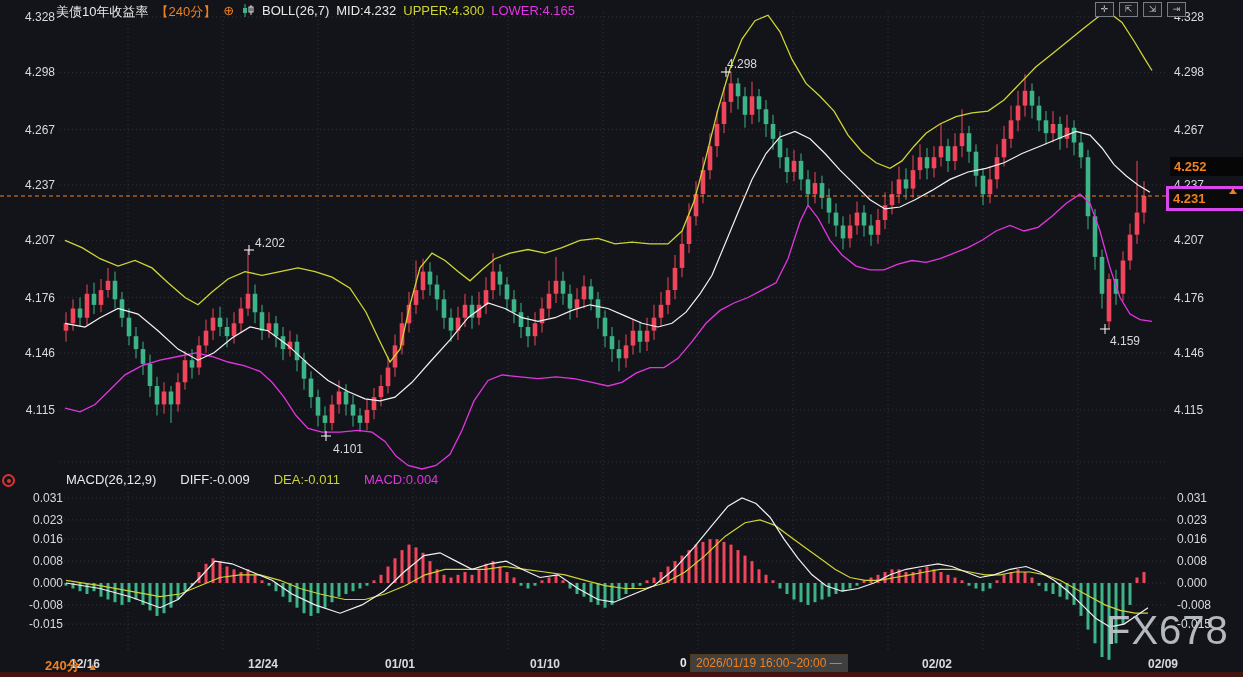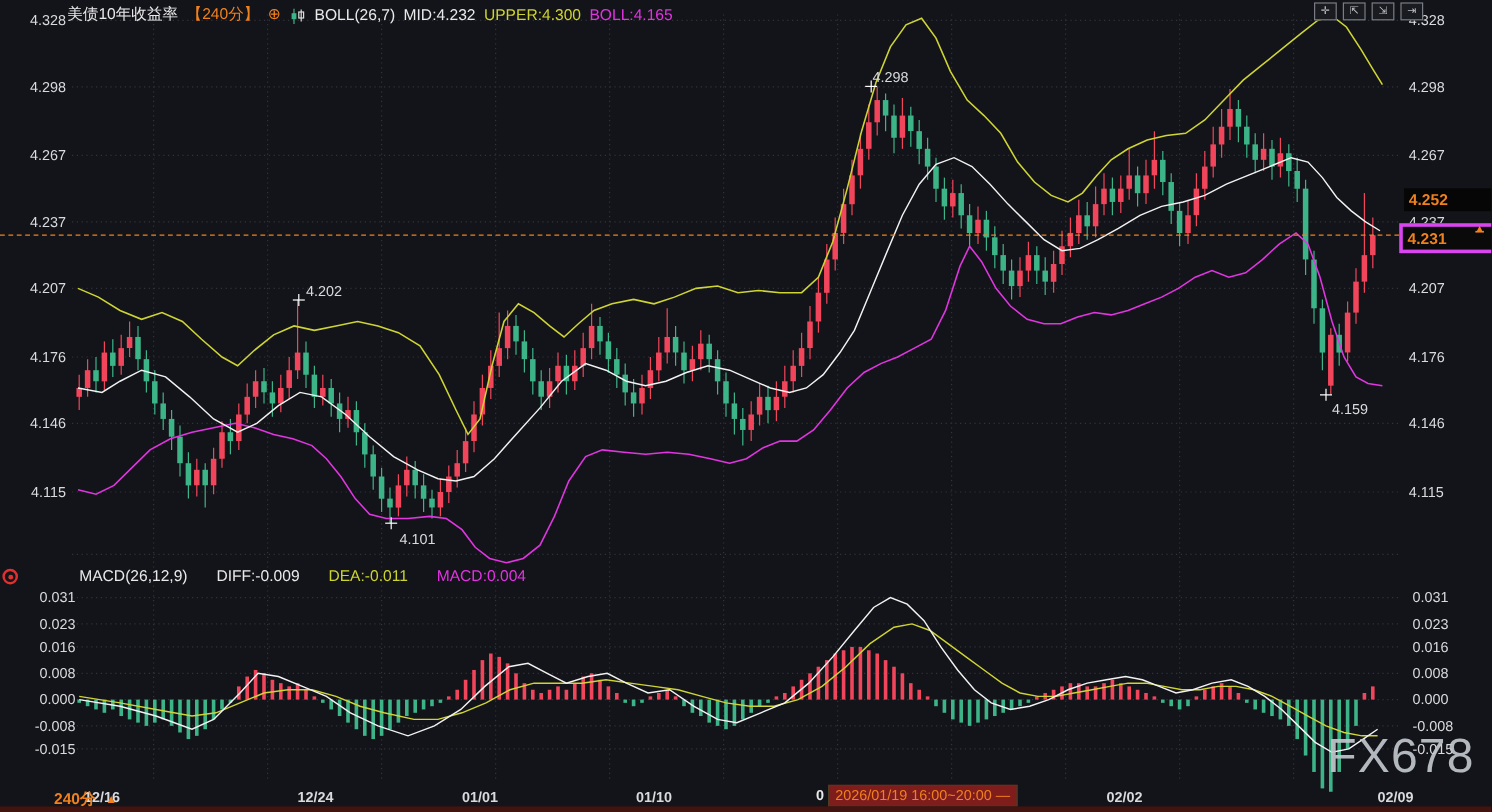--- a/index.html
+++ b/index.html
@@ -2,38 +2,38 @@
 <html><head>
 <meta charset="utf-8">
 <style>
   html,body{margin:0;padding:0;background:#131419;}
   #app{position:relative;width:1243px;height:677px;background:#131419;overflow:hidden;
        font-family:"Liberation Sans","DejaVu Sans",sans-serif;}
   #chart{position:absolute;left:0;top:0;}
   .grid{stroke:#30333b;stroke-dasharray:1 3;stroke-width:1;}
   .axis-text{fill:#d9dadd;font:12px "Liberation Sans",sans-serif;}
   .overlay{position:absolute;white-space:nowrap;}
-  .title-row{left:56px;top:3px;font-size:13px;display:flex;gap:7px;align-items:center;}
+  .title-row{left:56px;top:3px;font-size:13px;display:flex;gap:7px;}
   .t-white{color:#e9e9ea;} .t-orange{color:#f0811f;} .t-yellow{color:#cdd32f;} .t-magenta{color:#e332e3;}
   .kline-ico{display:inline-block;width:14px;height:13px;position:relative;top:1px;}
   .toolbar{right:57px;top:2px;display:flex;gap:5px;}
   .tb-ico{width:17px;height:13px;border:1px solid #787c84;color:#b9bdc4;font-size:9px;line-height:12px;
           text-align:center;background:#1a1b20;cursor:pointer;}
   .macd-row{left:66px;top:472px;font-size:13px;display:flex;gap:24px;}
   .badge-upper{left:1170px;top:157px;width:71px;height:19px;background:#060606;color:#f0811f;
                font-size:13px;font-weight:600;line-height:19px;padding-left:4px;}
   .badge-current{left:1166px;top:186px;width:71px;height:19px;background:#0a0a0a;color:#f0811f;
                font-size:13px;font-weight:600;line-height:19px;padding-left:4px;border:3px solid #d946ef;}
   .price-arrow{left:1227px;top:186px;color:#f0811f;font-size:9px;line-height:8px;text-align:center;width:12px;}
   .live-ico{left:2px;top:474px;width:9px;height:9px;border:2px solid #e03131;border-radius:50%;}
   .live-ico:after{content:"";position:absolute;left:2.5px;top:2.5px;width:4px;height:4px;background:#e03131;border-radius:50%;}
   .bottom-period{left:20px;top:657px;color:#f0811f;font-size:13px;font-weight:700;display:flex;gap:8px;align-items:center;margin-left:25px;}
   .bottom-period .arr{font-size:10px;}
   .x-partial{left:680px;top:656px;color:#e9e9ea;font-size:12px;font-weight:700;}
-  .x-tooltip{left:690px;top:654px;background:#7f1d1d;border:1px solid #4a3d22;color:#f0811f;
+  .x-tooltip{left:690px;top:654px;background:#404040;border:1px solid #4a3d22;color:#f0811f;
              font-size:12px;padding:1px 5px;}
   .watermark{left:1106px;top:608px;color:#c2c7cd;font-size:40px;letter-spacing:1px;opacity:.92;}
   .bottom-strip{position:absolute;left:0;bottom:0;width:1243px;height:5px;background:#421410;}
 </style>
 </head>
 <body>
 
 <div id="app">
   <svg id="chart" width="1243" height="677">
       <g>
@@ -622,21 +622,21 @@
       <svg width="14" height="13">
           <line x1="4" y1="0" x2="4" y2="13" stroke="#3cb487" stroke-width="1"></line>
           <rect x="2" y="4" width="4" height="5" fill="#3cb487"></rect>
           <line x1="10" y1="1" x2="10" y2="11" stroke="#ddd" stroke-width="1"></line>
           <rect x="8" y="3" width="4" height="5" fill="none" stroke="#ddd"></rect>
         </svg>
     </span>
     <span class="t-white">BOLL(26,7)</span>
     <span class="t-white">MID:4.232</span>
     <span class="t-yellow">UPPER:4.300</span>
-    <span class="t-magenta">BOLL:4.165</span>
+    <span class="t-magenta">LOWER:4.165</span>
   </div>
 
   <div class="overlay toolbar" id="toolbar">
       <div class="tb-ico">✛</div>
       <div class="tb-ico">⇱</div>
       <div class="tb-ico">⇲</div>
       <div class="tb-ico">⇥</div>
     </div>
 
   <div class="overlay macd-row">

